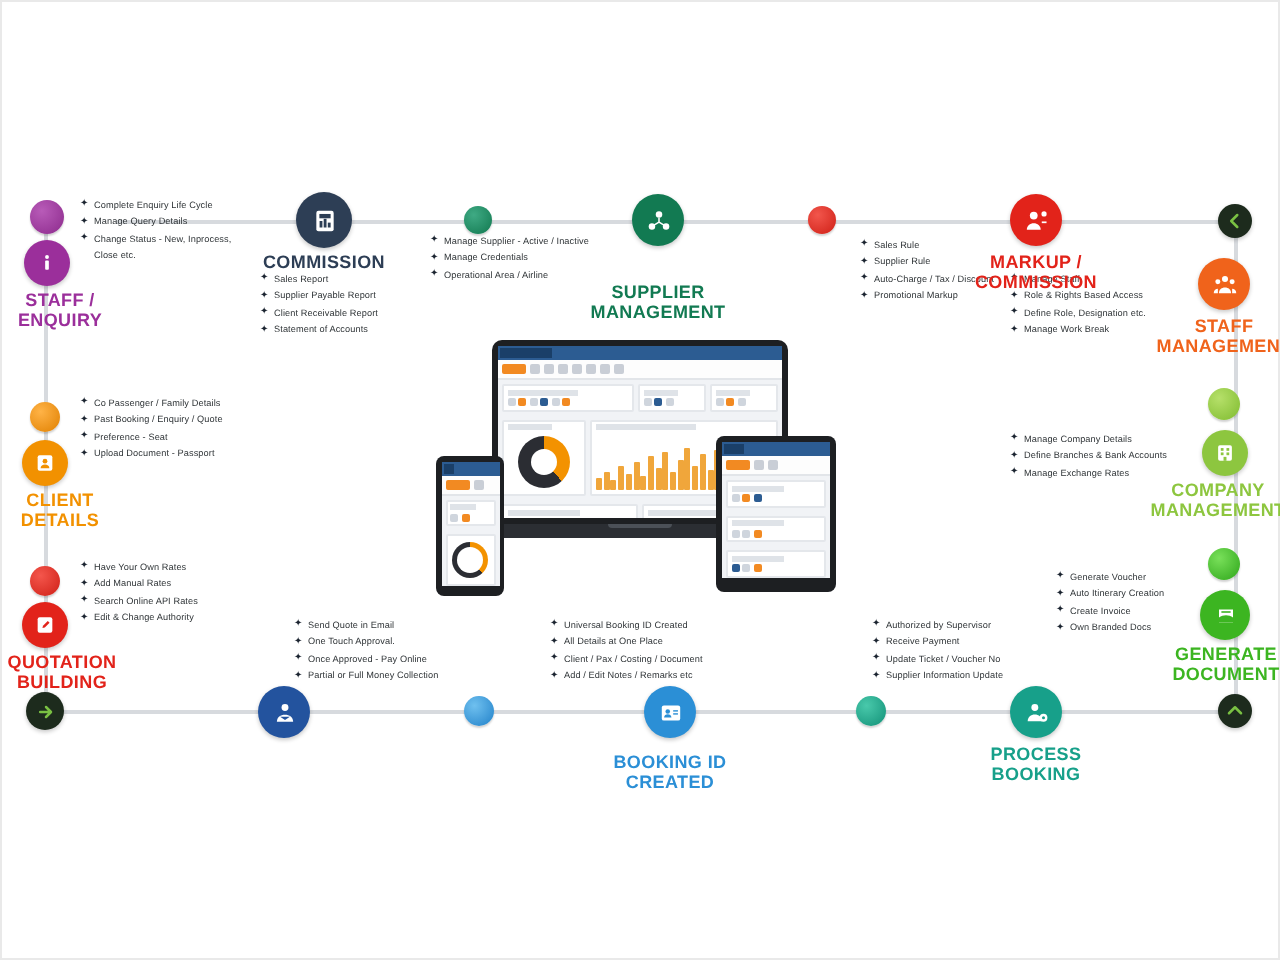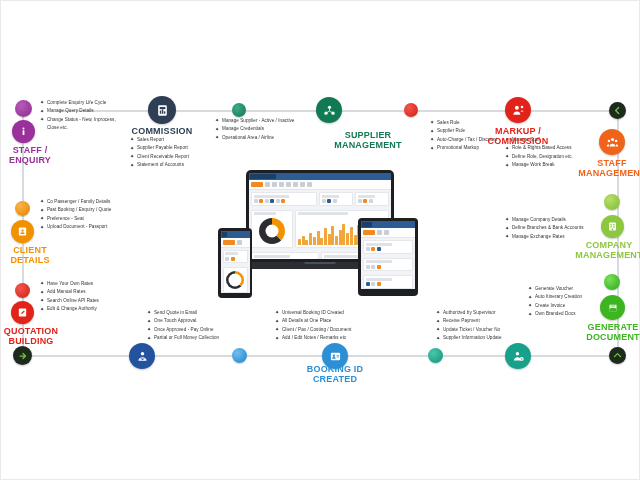--- a/index.html
+++ b/index.html
@@ -147,21 +147,21 @@
   <div class="dot" style="left:232px;top:103px;width:14px;height:14px;background:radial-gradient(circle at 35% 32%,#3faa84,#11784f);"></div>
 
   <div class="node" style="left:316px;top:97px;width:26px;height:26px;background:#127a52;">
     <svg width="13" height="13" viewBox="0 0 24 24">
       <circle cx="12" cy="6" r="3" fill="#fff"></circle>
       <circle cx="5.5" cy="17" r="3" fill="#fff"></circle>
       <circle cx="18.5" cy="17" r="3" fill="#fff"></circle>
       <path d="M12 9v4M12 13l-5 3M12 13l5 3" stroke="#fff" stroke-width="1.4" fill="none"></path>
     </svg>
   </div>
-  <div class="stage-title" style="left:289px;top:130px;width:80px;color:#127a52;margin-left:39px;">SUPPLIER
+  <div class="stage-title" style="left:289px;top:141px;width:80px;color:#127a52;">SUPPLIER
 MANAGEMENT</div>
   <div class="blist" style="left:215px;top:117px;width:100px;">
     <div class="bitem"><span class="bul">✦</span><span>Manage Supplier - Active / Inactive</span></div>
     <div class="bitem"><span class="bul">✦</span><span>Manage Credentials</span></div>
     <div class="bitem"><span class="bul">✦</span><span>Operational Area / Airline</span></div>
   </div>
 
   <div class="dot" style="left:404px;top:103px;width:14px;height:14px;background:radial-gradient(circle at 35% 32%,#f2564c,#cf1f16);"></div>
 
   <div class="node" style="left:505px;top:97px;width:26px;height:26px;background:#e2231a;">
@@ -319,39 +319,41 @@
 
   <div class="node" style="left:322px;top:343px;width:26px;height:26px;background:#2b8fd6;">
     <svg width="13" height="13" viewBox="0 0 24 24">
       <rect x="3.5" y="5" width="17" height="14" rx="2" fill="#fff"></rect>
       <circle cx="9" cy="10.6" r="2.1" fill="#2b8fd6"></circle>
       <path d="M5.6 16.2c0-2 1.6-3.1 3.4-3.1s3.4 1.1 3.4 3.1z" fill="#2b8fd6"></path>
       <rect x="14" y="9.4" width="4.4" height="1.3" fill="#2b8fd6"></rect>
       <rect x="14" y="12.2" width="4.4" height="1.3" fill="#2b8fd6"></rect>
     </svg>
   </div>
-  <div class="stage-title" style="left:296px;top:364px;width:78px;color:#2b8fd6;">BOOKING ID
+  <div class="stage-title" style="left:296px;top:376px;width:78px;color:#2b8fd6;">BOOKING ID
 CREATED</div>
   <div class="blist" style="left:275px;top:309px;width:120px;">
     <div class="bitem"><span class="bul">✦</span><span>Universal Booking ID Created</span></div>
     <div class="bitem"><span class="bul">✦</span><span>All Details at One Place</span></div>
     <div class="bitem"><span class="bul">✦</span><span>Client / Pax / Costing / Document</span></div>
     <div class="bitem"><span class="bul">✦</span><span>Add / Edit Notes / Remarks etc</span></div>
   </div>
 
   <div class="dot" style="left:428px;top:348px;width:15px;height:15px;background:radial-gradient(circle at 35% 32%,#49c9ab,#119077);"></div>
 
   <div class="node" style="left:505px;top:343px;width:26px;height:26px;background:#17a08a;">
     <svg width="13" height="13" viewBox="0 0 24 24">
       <circle cx="10" cy="7" r="3.2" fill="#fff"></circle>
       <path d="M3.4 19.6c0-3.9 3-6.2 6.6-6.2s6.6 2.3 6.6 6.2z" fill="#fff"></path>
       <circle cx="18" cy="16.4" r="3.6" fill="#fff"></circle>
       <circle cx="18" cy="16.4" r="1.4" fill="#17a08a"></circle>
     </svg>
   </div>
+  <div class="stage-title" style="left:479px;top:372px;width:78px;color:#17a08a;">PROCESS
+BOOKING</div>
   <div class="blist" style="left:436px;top:309px;width:110px;">
     <div class="bitem"><span class="bul">✦</span><span>Authorized by Supervisor</span></div>
     <div class="bitem"><span class="bul">✦</span><span>Receive Payment</span></div>
     <div class="bitem"><span class="bul">✦</span><span>Update Ticket / Voucher No</span></div>
     <div class="bitem"><span class="bul">✦</span><span>Supplier Information Update</span></div>
   </div>
 
   <div id="devices">
 
     <div class="laptop">

